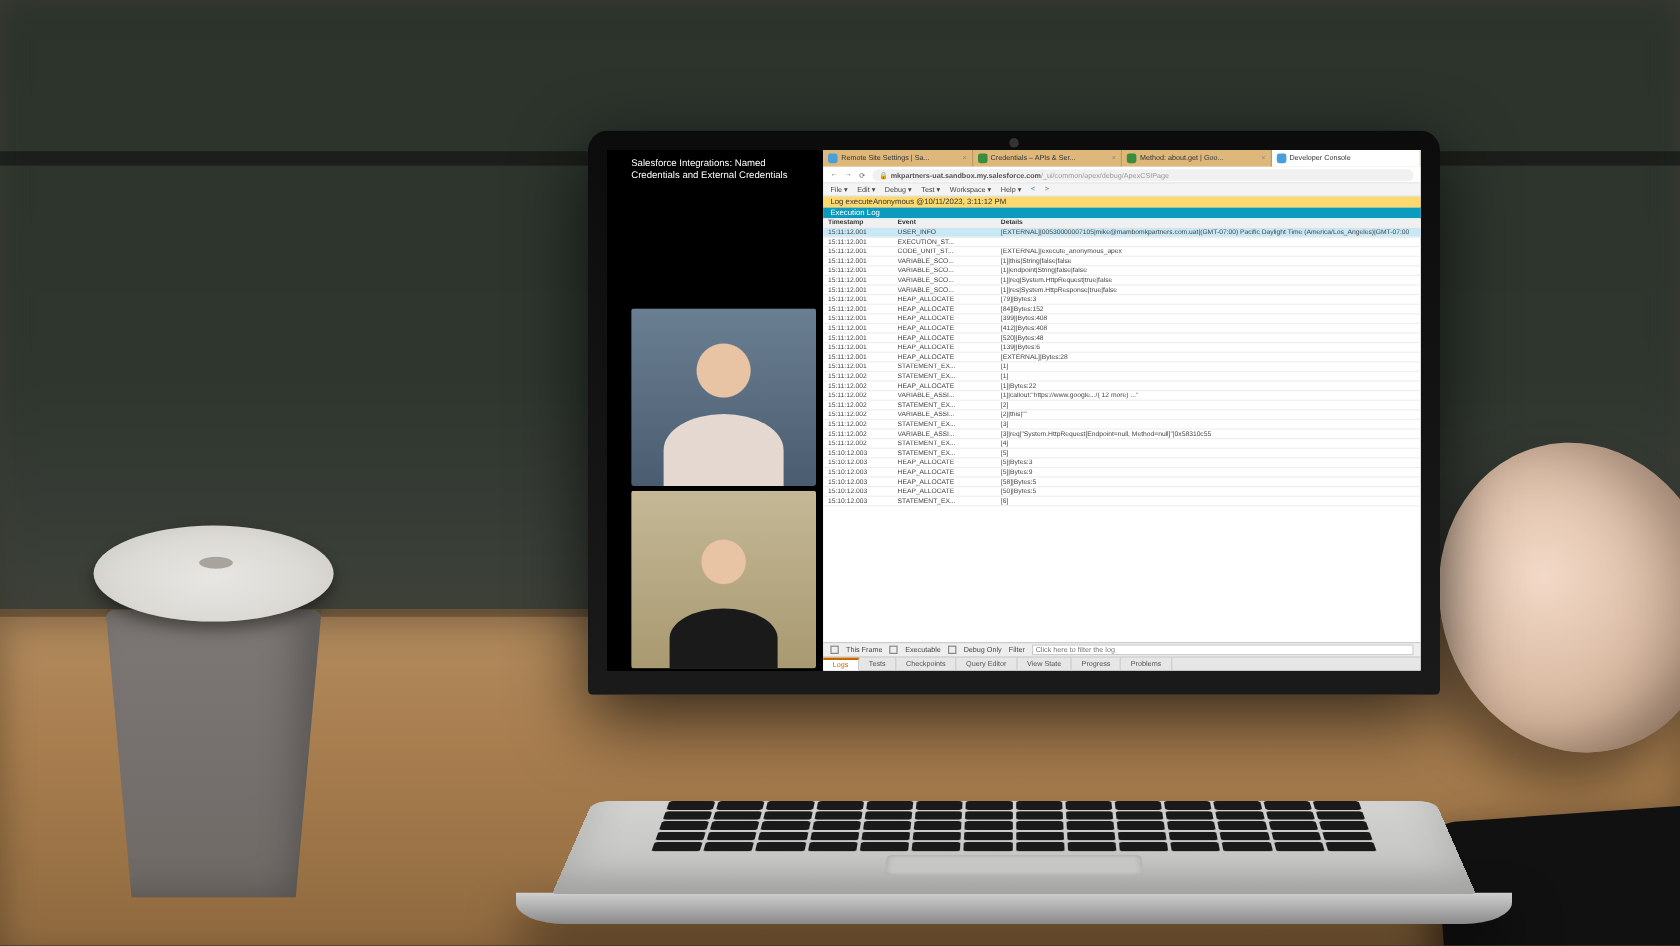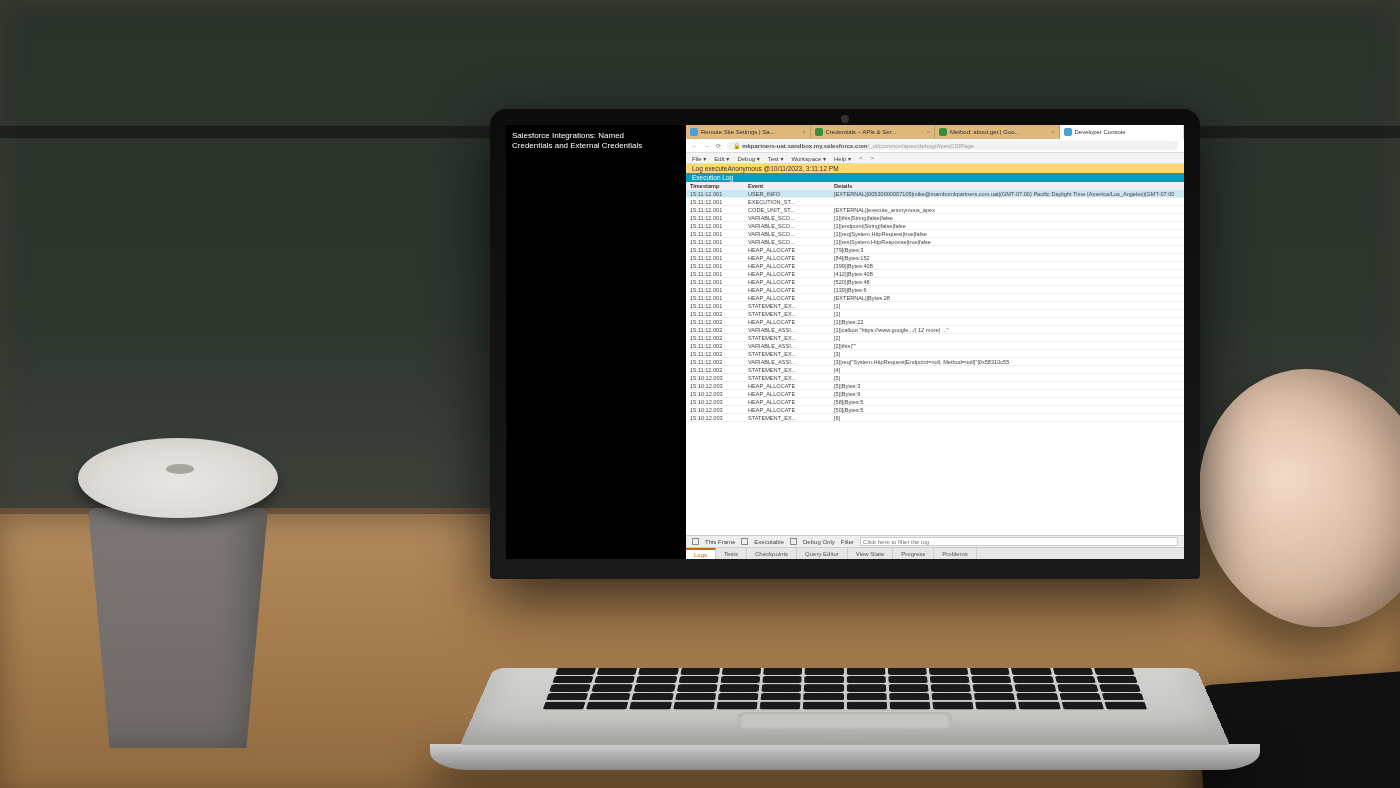--- a/index.html
+++ b/index.html
@@ -57,21 +57,21 @@
   .keys{position:relative;margin:14px 70px 0;height:90px;display:grid;grid-template-rows:repeat(5,1fr);gap:3px;}
   .krow{display:grid;grid-template-columns:repeat(14,1fr);gap:3px;}
   .key{background:#1a1a1a;border-radius:3px;}
   .trackpad{margin:6px auto 0;width:220px;height:34px;background:#c6c6c4;border-radius:6px;box-shadow:inset 0 0 6px rgba(0,0,0,.2);}
 
   .lid{position:relative;margin:0 60px -8px 60px;height:470px;background:linear-gradient(180deg,#0c0c0c,#1a1a1a);border-radius:16px 16px 4px 4px;padding:16px 16px 20px;box-shadow:0 20px 60px rgba(0,0,0,.7);}
   .camera{position:absolute;top:6px;left:50%;transform:translateX(-50%);width:8px;height:8px;border-radius:50%;background:#333;}
   .screen{width:100%;height:100%;background:#000;display:flex;overflow:hidden;font-size:7px;color:#222;}
 
   
-  .callpanel{width:180px;background:#000;display:flex;flex-direction:row;}
+  .callpanel{width:180px;background:#000;display:flex;flex-direction:column;padding-left:14px;}
   .calltitle{color:#fff;font-size:8px;padding:6px 6px 2px;line-height:1.2;height:130px;}
   .vid{flex:1;margin:2px 6px;border-radius:2px;background-size:cover;display:flex;align-items:flex-end;justify-content:center;position:relative;overflow:hidden;}
   .vid1{background:radial-gradient(circle at 50% 35%,#e8c4a5 0 22px,transparent 23px),linear-gradient(180deg,#6b7f93,#4a5d70);}
   .vid1::after{content:"";position:absolute;bottom:0;left:50%;transform:translateX(-50%);width:100px;height:60px;background:#e4d8d0;border-radius:50% 50% 0 0;}
   .vid2{background:radial-gradient(circle at 50% 40%,#e8c4a5 0 18px,transparent 19px),linear-gradient(180deg,#c4b896,#a89970);}
   .vid2::after{content:"";position:absolute;bottom:0;left:50%;transform:translateX(-50%);width:90px;height:50px;background:#1a1a1a;border-radius:50% 50% 0 0;}
 
   
   .browser{flex:1;display:flex;flex-direction:column;background:#f4f4f4;}
   .tabstrip{display:flex;background:#deb77a;height:14px;align-items:stretch;font-size:6px;}

